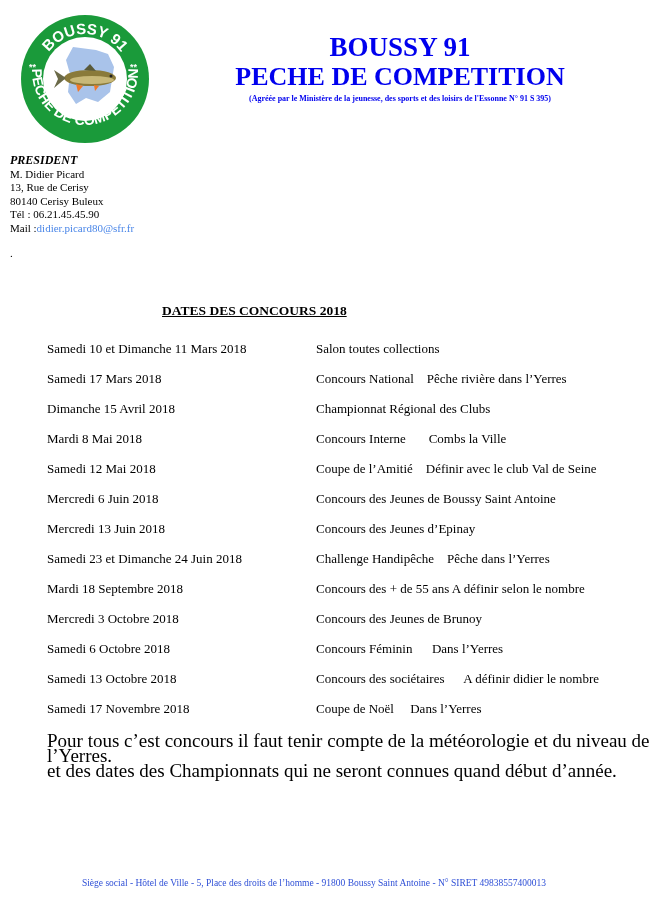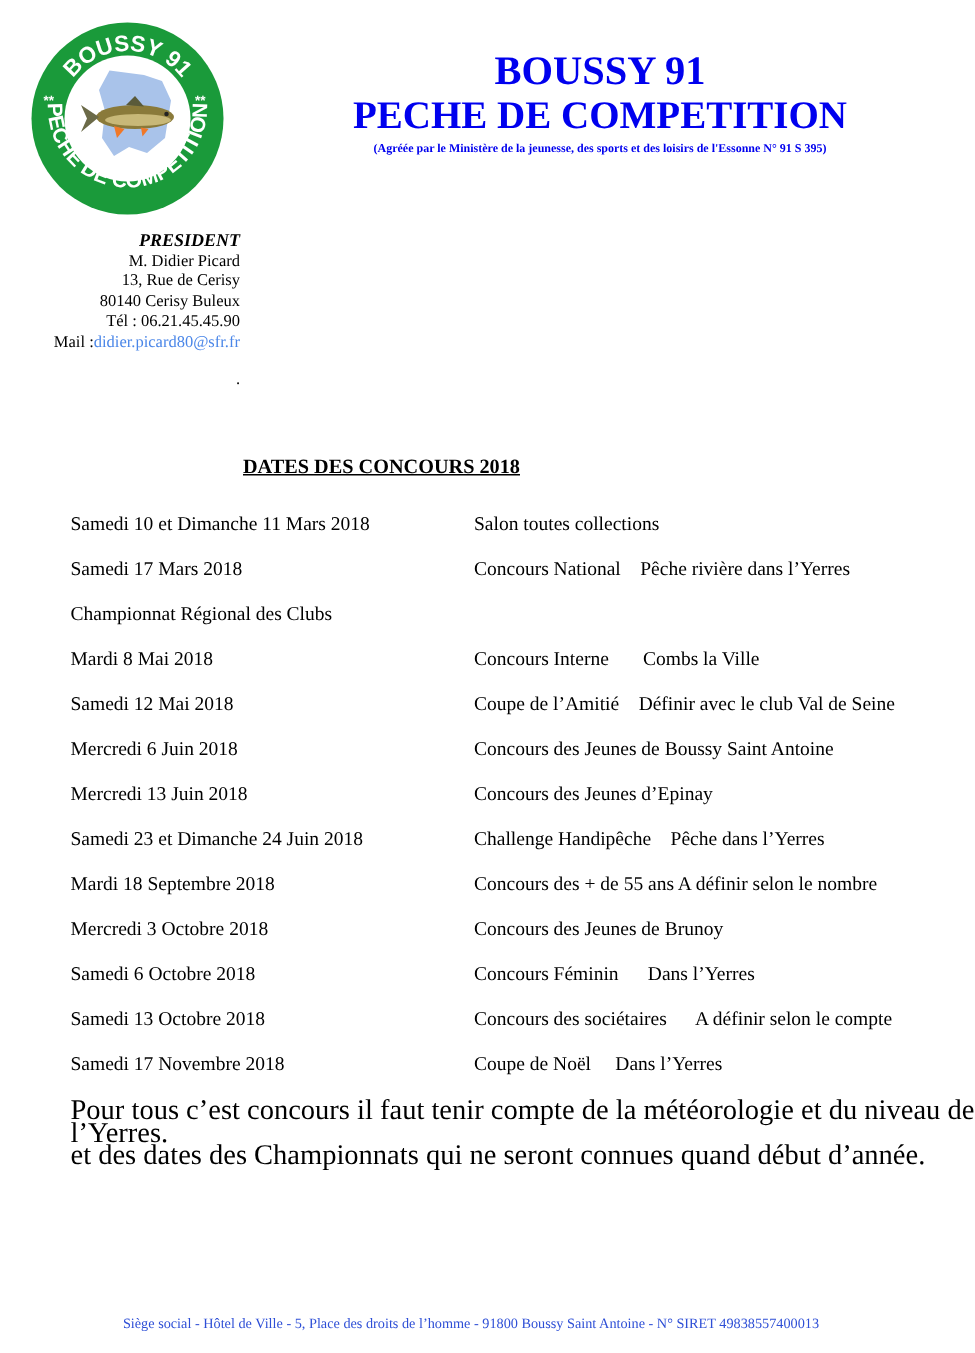--- a/index.html
+++ b/index.html
@@ -6,21 +6,21 @@
     body { width: 650px; height: 902px; position: relative; overflow: hidden;
            font-family: "Liberation Serif", "DejaVu Serif", serif; color: #000; }
 
     .logo { position: absolute; left: 18px; top: 12px; width: 134px; height: 134px; }
 
     .header { position: absolute; left: 200px; top: 32px; width: 400px; text-align: center; color: #0000ee; }
     .header .title1 { font-weight: bold; font-size: 27px; line-height: 30px; }
     .header .title2 { font-weight: bold; font-size: 26px; line-height: 29px; }
     .header .subtitle { font-weight: bold; font-size: 8px; line-height: 12px; margin-top: 2px; }
 
-    .president { position: absolute; left: 10px; top: 154px; width: 150px; text-align: right;
+    .president { position: absolute; left: 10px; top: 154px; width: 150px; text-align: left;
                  font-size: 11px; line-height: 13.5px; }
     .president .role { font-weight: bold; font-style: italic; font-size: 12px; }
     .president .mail-link { color: #4a86e8; }
     .president .dot { margin-top: 12px; }
 
     .section-title { position: absolute; left: 162px; top: 303px; font-weight: bold; 
                      text-decoration: underline; font-size: 13.5px; }
 
     .events { position: absolute; left: 47px; top: 341px; width: 580px; }
     .event-row { height: 30px; display: flex; font-size: 13px; line-height: 16px; }
@@ -89,20 +89,21 @@
 <div class="events">
   <div class="event-row">
       <span class="event-date">Samedi 10 et Dimanche 11 Mars 2018</span>
       <span class="event-desc">Salon toutes collections</span>
     </div>
   <div class="event-row">
       <span class="event-date">Samedi 17 Mars 2018</span>
       <span class="event-desc">Concours National    Pêche rivière dans l’Yerres</span>
     </div>
   <div class="event-row">
+      <span class="event-date">Dimanche 15 Avril 2018</span>
       <span class="event-desc">Championnat Régional des Clubs</span>
     </div>
   <div class="event-row">
       <span class="event-date">Mardi 8 Mai 2018</span>
       <span class="event-desc">Concours Interne       Combs la Ville</span>
     </div>
   <div class="event-row">
       <span class="event-date">Samedi 12 Mai 2018</span>
       <span class="event-desc">Coupe de l’Amitié    Définir avec le club Val de Seine</span>
     </div>
@@ -125,21 +126,21 @@
   <div class="event-row">
       <span class="event-date">Mercredi 3 Octobre 2018</span>
       <span class="event-desc">Concours des Jeunes de Brunoy</span>
     </div>
   <div class="event-row">
       <span class="event-date">Samedi 6 Octobre 2018</span>
       <span class="event-desc">Concours Féminin      Dans l’Yerres</span>
     </div>
   <div class="event-row">
       <span class="event-date">Samedi 13 Octobre 2018</span>
-      <span class="event-desc">Concours des sociétaires      A définir selon le compte</span>
+      <span class="event-desc">Concours des sociétaires      A définir didier le nombre</span>
     </div>
   <div class="event-row">
       <span class="event-date">Samedi 17 Novembre 2018</span>
       <span class="event-desc">Coupe de Noël     Dans l’Yerres</span>
     </div>
 </div>
 
 <div class="note">
   <div>Pour tous c’est concours il faut tenir compte de la météorologie et du niveau de l’Yerres.</div>
   <div>et des dates des Championnats qui ne seront connues quand début d’année.</div>

